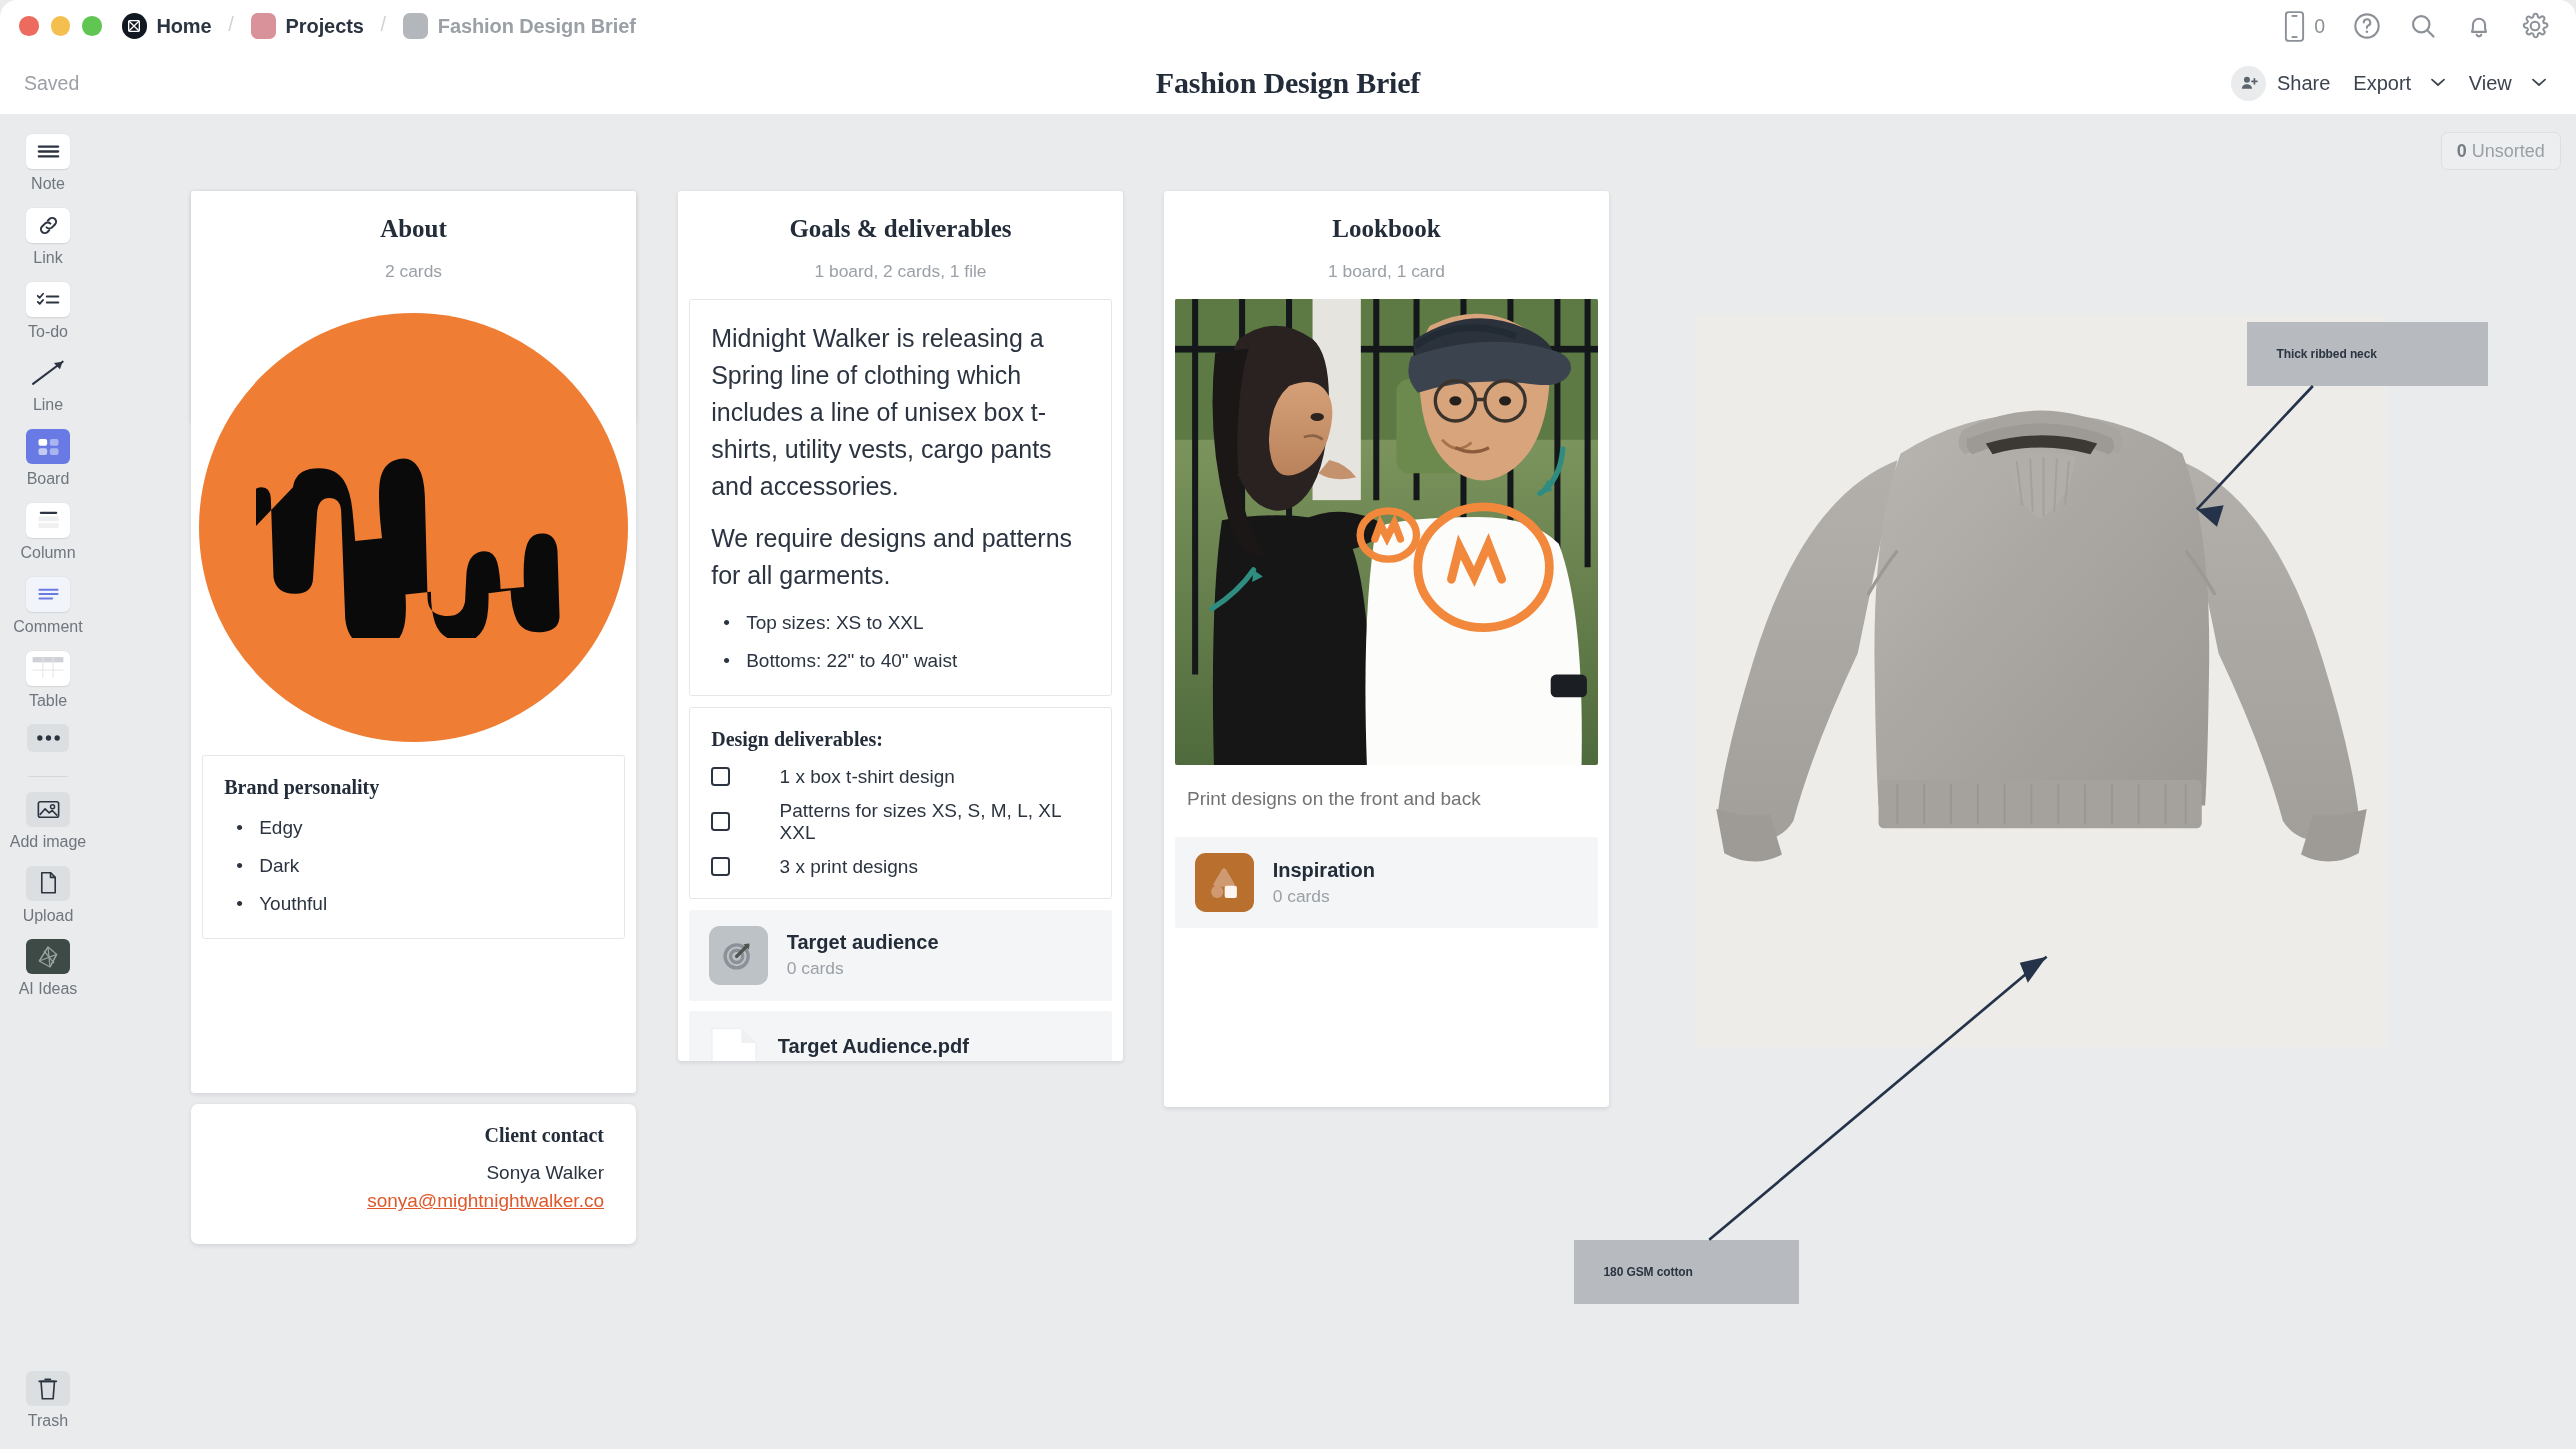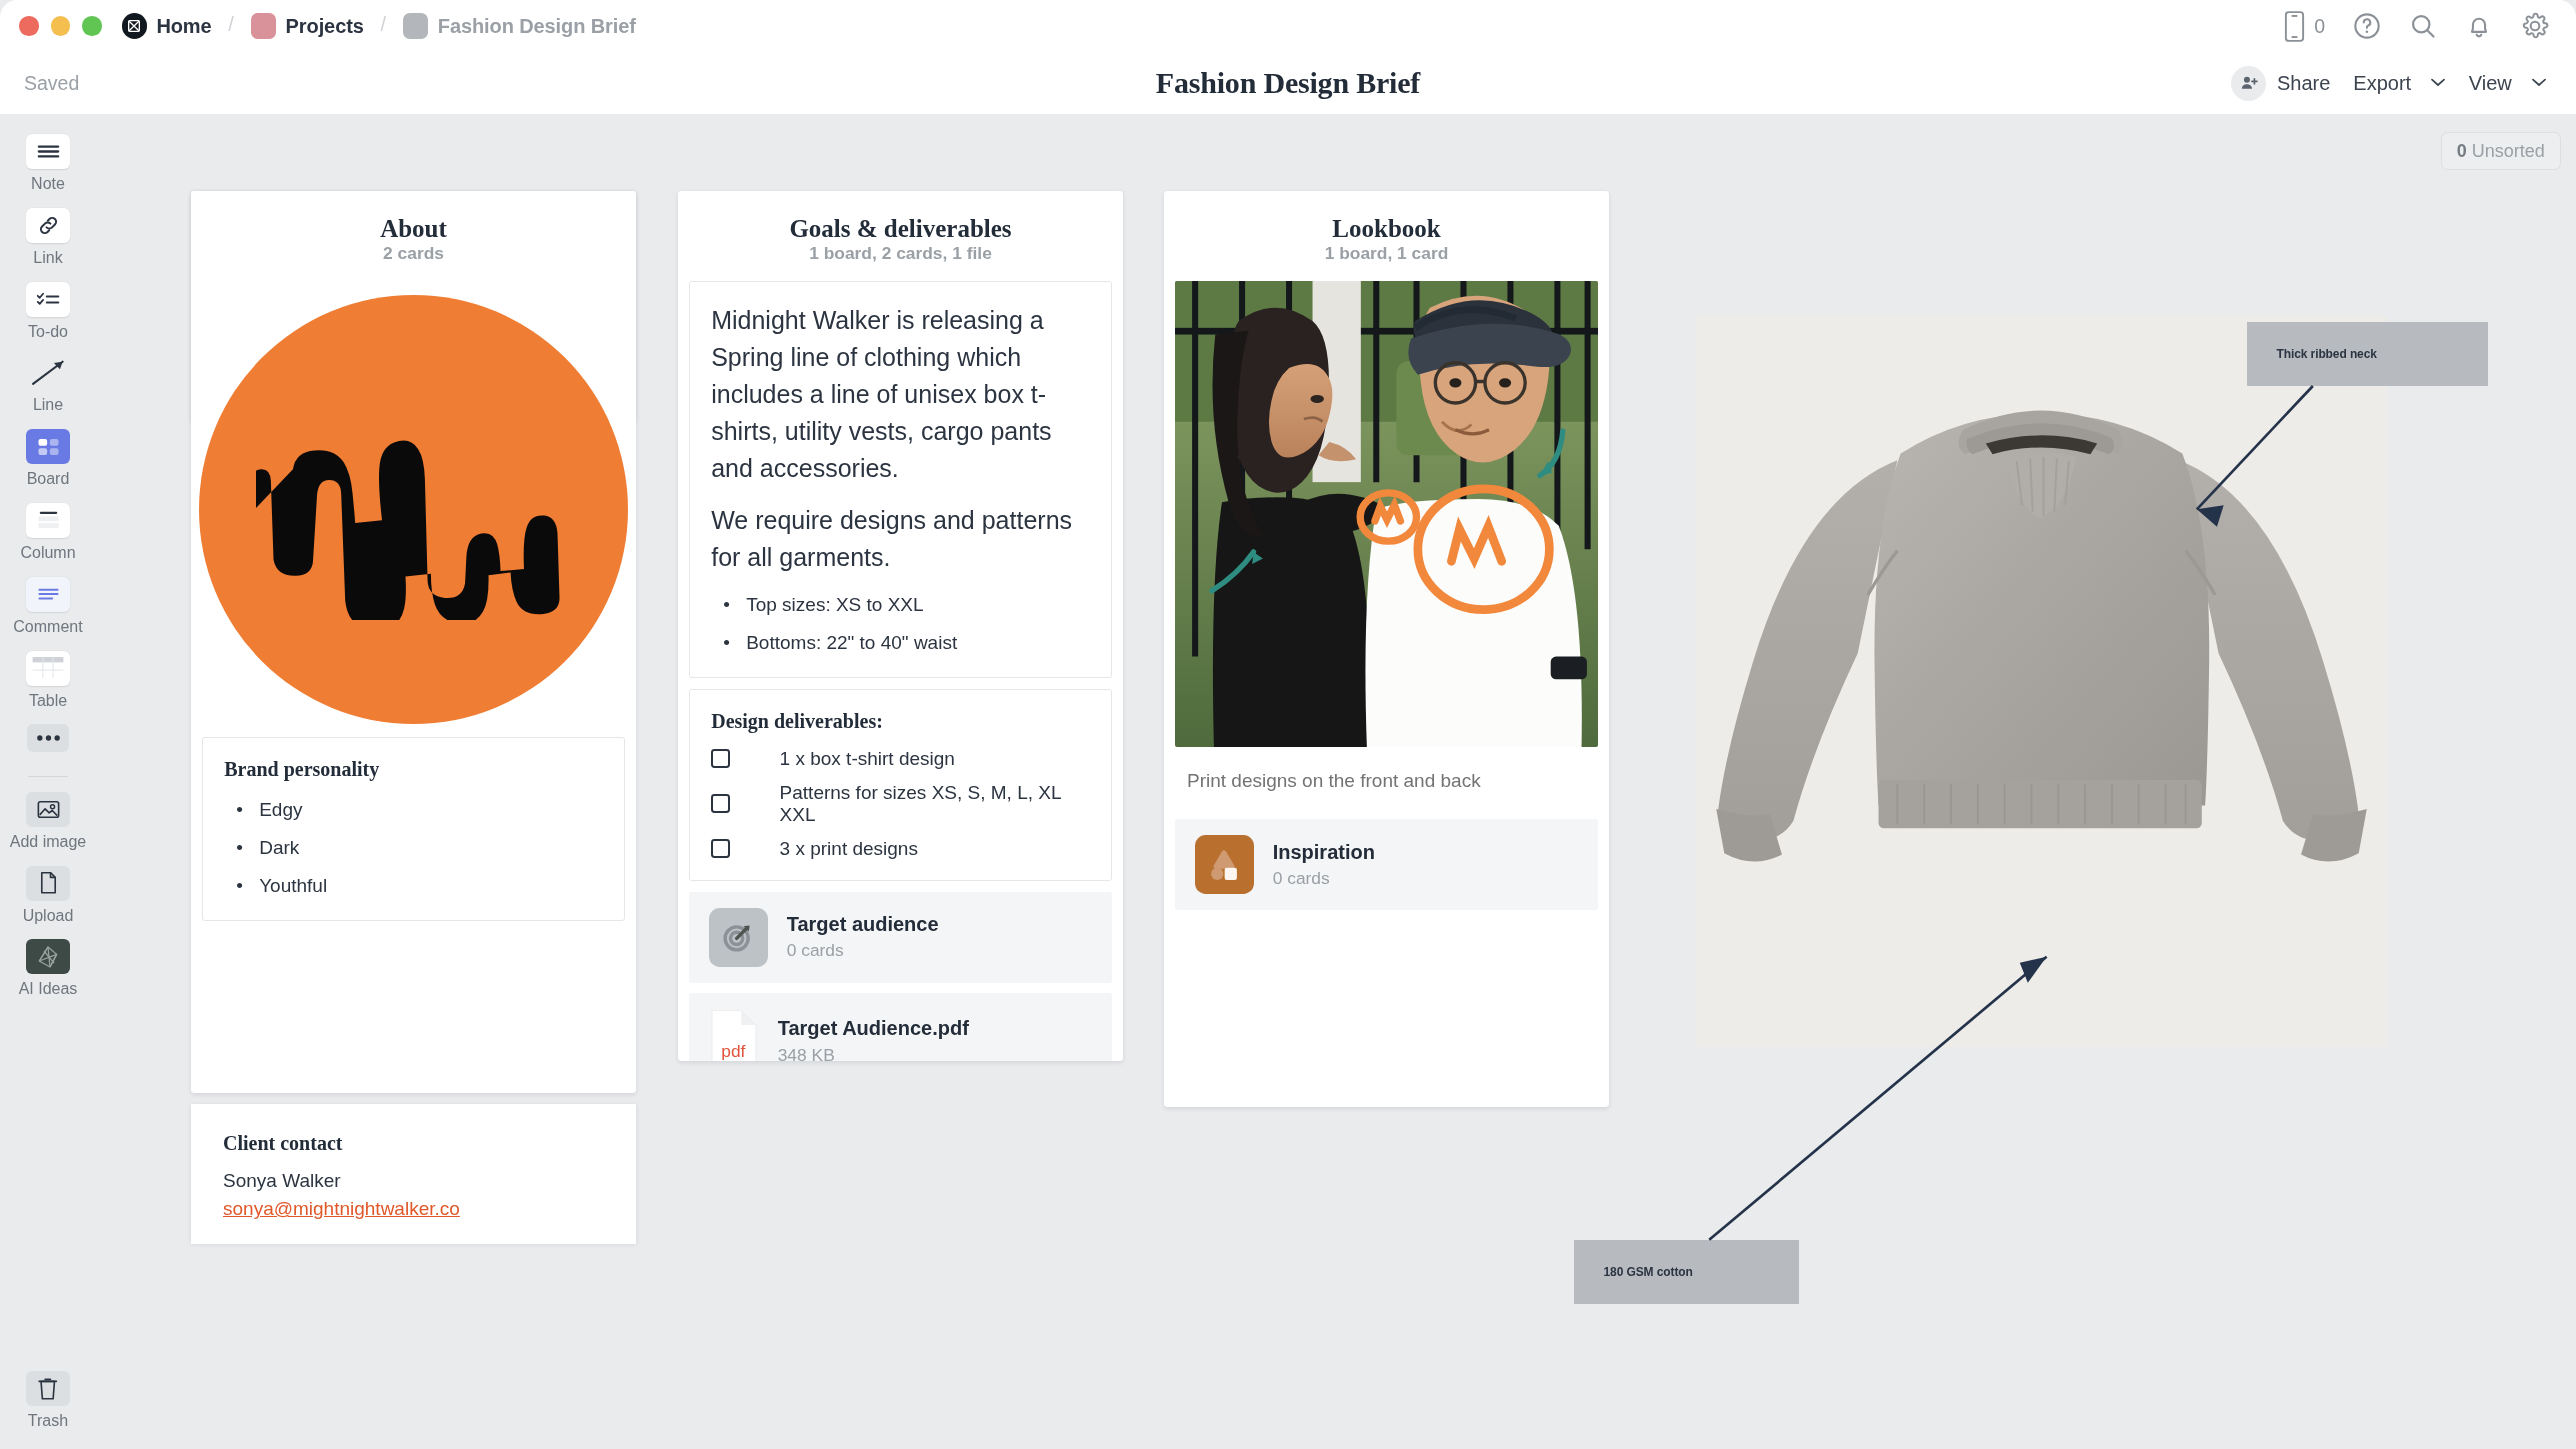--- a/index.html
+++ b/index.html
@@ -95,21 +95,21 @@
     padding: 7.4px 14.8px; font-size: 18px; color: #9aa0a6; background: #eceeef;
   }
   .unsorted b { color: #767c83; font-weight: 700; }
 
   
   .col { position: absolute; background: #fff; border-radius: 3.4px;
          box-shadow: 0 1.3px 4.7px rgba(25,32,44,.10); overflow: hidden; }
   .col-head { text-align: center; padding: 24px 0 17.4px; }
   .col-title { font-family: "Liberation Serif", serif; font-weight: 700;
                font-size: 25px; color: #232c39; }
-  .col-sub { font-size: 17.4px; color: #9aa0a6; margin-top: 0; font-weight: bold; }
+  .col-sub { font-size: 17.4px; color: #9aa0a6; margin-top: 18px; }
 
   .note {
     margin: 0 10.7px 10.7px; border: 1.3px solid #e4e6e9; border-radius: 2.7px;
     padding: 20px 21.5px; background: #fff;
   }
   .note p { font-size: 25px; line-height: 1.48; color: #2b3440; margin-bottom: 14.8px; }
   .note p:last-child { margin-bottom: 0; }
   .note ul { list-style: none; }
   .note li { font-size: 19px; line-height: 1.5; color: #2b3440;
              position: relative; padding-left: 35px; margin-bottom: 9.4px; }
@@ -442,21 +442,21 @@
       <div class="note">
         <h4>Brand personality</h4>
         <ul>
           <li>Edgy</li>
           <li>Dark</li>
           <li>Youthful</li>
         </ul>
       </div>
     </div>
 
-    <div style="position:absolute; left:95px; top:989px; width:445px; height:140px; background:#fff; border-radius:0; box-shadow:0 1.3px 4.7px rgba(25,32,44,.10); padding:28px 32px;">
+    <div style="position:absolute; left:95px; top:989px; width:445px; height:140px; background:#fff; border-radius:7px; box-shadow:0 1.3px 4.7px rgba(25,32,44,.10); padding:20px 32px;text-align:right;">
       <h4 style="font-family:'Liberation Serif',serif; font-size:20px; color:#232c39; font-weight:700; margin-bottom:14.8px;">Client contact</h4>
       <div style="font-size:19px; color:#2b3440; margin-bottom:6.7px;">Sonya Walker</div>
       <a href="#" style="font-size:19px; color:#e0582a; text-decoration:underline;">sonya@mightnightwalker.co</a>
     </div>
 
     <div class="col" style="left:582px; top:76px; width:445px; height:870px;">
       <div class="col-head">
         <div class="col-title">Goals &amp; deliverables</div>
         <div class="col-sub">1 board, 2 cards, 1 file</div>
       </div>

